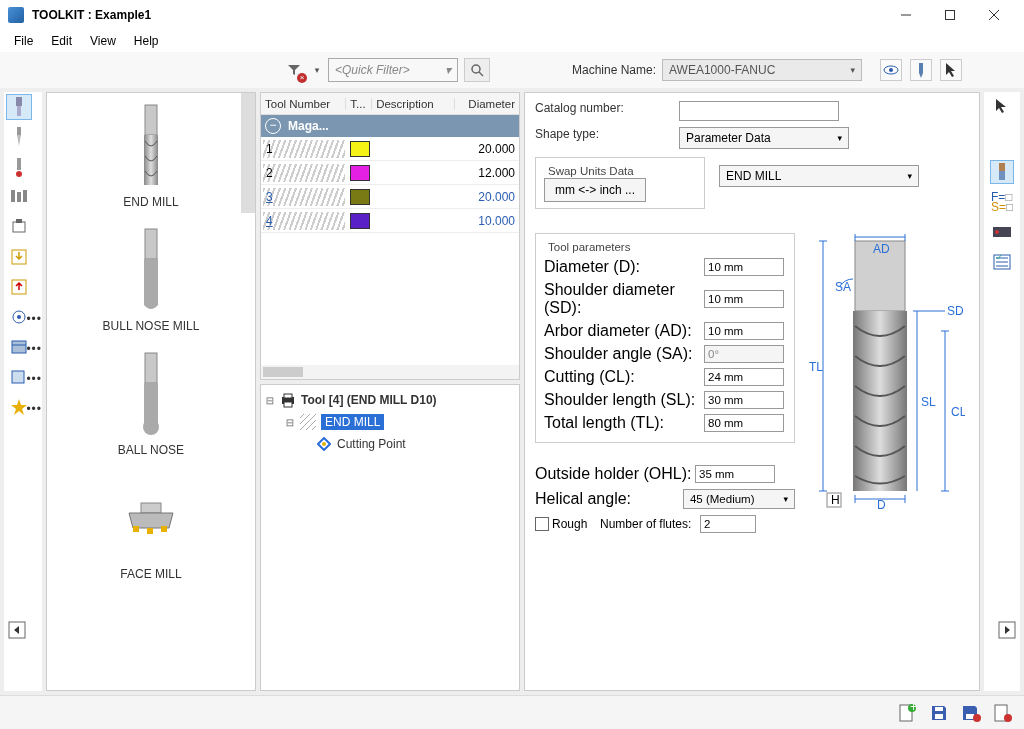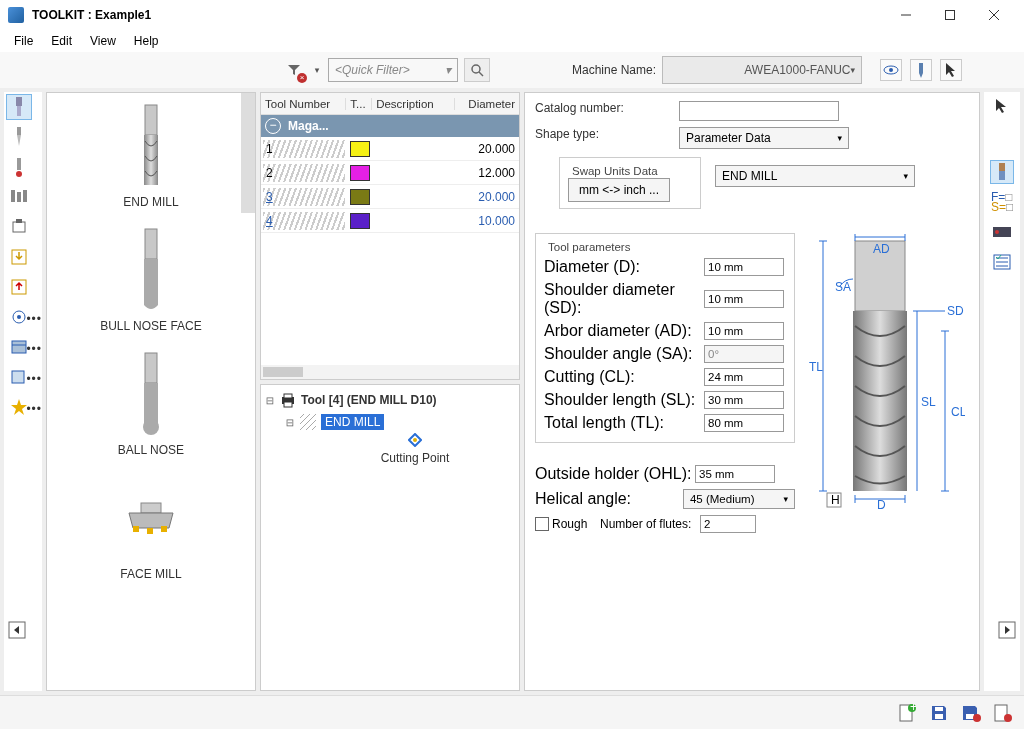--- a/index.html
+++ b/index.html
@@ -14,21 +14,21 @@
 .menubar .mitem { padding: 2px 8px; }
 .toolbar-row { display: flex; align-items: center; height: 36px; padding: 2px 6px; gap: 6px; background: #f8f8f8; }
 .toolbar-row .tspace { width: 270px; }
 .filterbtn { width: 24px; height: 24px; display:flex; align-items:center; justify-content:center; position:relative; }
 .filterbtn .funnel { width:14px; height:12px; }
 .filterbtn .redx { position:absolute; right:-1px; bottom:-1px; width:10px; height:10px; background:#c03030; border-radius:50%; color:#fff; font-size:8px; line-height:10px; text-align:center; }
 .dropdown-arrow { width:10px; color:#555; text-align:center; font-size:9px; }
 .quickfilter { width: 130px; height: 24px; border: 1px solid #aaa; color:#888; padding: 2px 6px; font-style: italic; display:flex; align-items:center; justify-content:space-between; }
 .searchbtn { width: 26px; height: 24px; background:#eee; border:1px solid #ccc; display:flex; align-items:center; justify-content:center; }
 .label { color:#333; }
-.machineselect { width: 200px; height: 28px; border:1px solid #bbb; background:#eaeaea; display:flex; align-items:center; padding:0 6px; color:#555; justify-content:flex-end; }
+.machineselect { width: 200px; height: 22px; border:1px solid #bbb; background:#eaeaea; display:flex; align-items:center; padding:0 6px; color:#555; justify-content:space-between; }
 .righticons { display:flex; gap:8px; margin-left:12px; }
 .topicon { width:22px; height:22px; border:1px solid #ccc; background:#fafafa; display:flex; align-items:center; justify-content:center; }
 
 .main { display:flex; flex:1; background:#eee; padding:4px; gap:4px; overflow:hidden; }
 .left-iconbar { width: 38px; display: flex; flex-direction: column; gap: 4px; padding: 2px 2px; background:#fff; }
 .lefticon { width: 26px; height: 26px; display:flex; align-items:center; justify-content:center; position:relative; }
 .lefticon.sel { background:#d6e9f8; border:1px solid #7ab7e8; }
 .lefticon .dots { position:absolute; right:-10px; top:8px; color:#333; letter-spacing:1px; }
 
 .tool-list-panel { width: 210px; background:#fff; border:1px solid #ccc; display:flex; flex-direction:column; overflow-y:auto; position:relative; }
@@ -58,21 +58,21 @@
 .hsb { height:14px; background:#f3f3f3; display:flex; align-items:center; }
 .hsb .thumb { width:40px; height:10px; background:#ccc; margin-left:2px; }
 
 .tree-panel { flex:1; background:#fff; border:1px solid #ccc; padding:4px; }
 .tree-row { display:flex; align-items:center; height:22px; gap:4px; }
 .tree-row .exp { width:10px; color:#666; font-size:10px; text-align:center; }
 .tree-row.bold .label { font-weight:bold; }
 .tree-row .icon { width:18px; height:18px; display:flex; align-items:center; justify-content:center; }
 .tree-row.sel .label { background:#2a6fd6; color:#fff; padding:1px 4px; }
 .tree-row.d1 { padding-left:20px; }
-.tree-row.d2 { padding-left:50px;flex-direction:column; }
+.tree-row.d2 { padding-left:50px; }
 
 .props-panel { flex:1; background:#fff; border:1px solid #ccc; padding:8px 10px; display:flex; flex-direction:column; gap:6px; overflow:hidden; }
 .prow { display:flex; gap:4px; }
 .prow > .plabel { width:140px; color:#333; }
 .pinput { width:160px; height:20px; border:1px solid #999; padding:0 4px; background:#fff; }
 .pselect { width:170px; height:22px; border:1px solid #999; background:#f5f5f5; display:flex; align-items:center; justify-content:space-between; padding:0 6px; }
 .fieldset { border:1px solid #ccc; padding:6px 8px; margin-top:2px; }
 .fieldset > .legend { margin-top:-12px; background:#fff; display:inline-block; padding:0 4px; color:#444; font-size:11.5px; }
 .swapbtn { border:1px solid #999; background:#f5f5f5; padding:4px 10px; }
 .params-block { display:flex; gap:10px; }
@@ -269,21 +269,21 @@
       <div class="tname">END MILL</div>
     </div>
     <div class="tool-card">
       <div class="thumb">
           <svg width="40" height="90" viewBox="0 0 40 90">
             <rect x="14" y="4" width="12" height="30" fill="#c8c8c8" stroke="#888"></rect>
             <rect x="13" y="34" width="14" height="46" fill="#aaa"></rect>
             <path d="M13 80 Q20 88 27 80 Z" fill="#aaa"></path>
           </svg>
         </div>
-      <div class="tname">BULL NOSE FACE</div>
+      <div class="tname">BULL NOSE MILL</div>
     </div>
     <div class="tool-card">
       <div class="thumb">
           <svg width="40" height="90" viewBox="0 0 40 90">
             <rect x="14" y="4" width="12" height="30" fill="#c8c8c8" stroke="#888"></rect>
             <rect x="13" y="34" width="14" height="42" fill="#aaa"></rect>
             <circle cx="20" cy="78" r="8" fill="#aaa"></circle>
           </svg>
         </div>
       <div class="tname">BALL NOSE</div>
@@ -385,21 +385,21 @@
       <input class="pinput" value="" style="">
     </div>
     <div class="prow">
       <span class="plabel">Shape type:</span>
       <div class="pselect">
         <span>Parameter Data</span>
           <span style="font-size:9px">▾</span>
       </div>
     </div>
     <div style="display:flex; gap:14px; align-items:flex-start;">
-      <div class="fieldset" style="width:142px;margin-left:24px;">
+      <div class="fieldset" style="width:170px;">
         <div class="legend">Swap Units Data</div>
         <button class="swapbtn">mm &lt;-&gt; inch ...</button>
       </div>
       <div class="pselect" style="width:200px; margin-top:10px;">
         <span>END MILL</span>
           <span style="font-size:9px">▾</span>
       </div>
     </div>
     <div class="midgap"></div>
     <div class="params-block">

